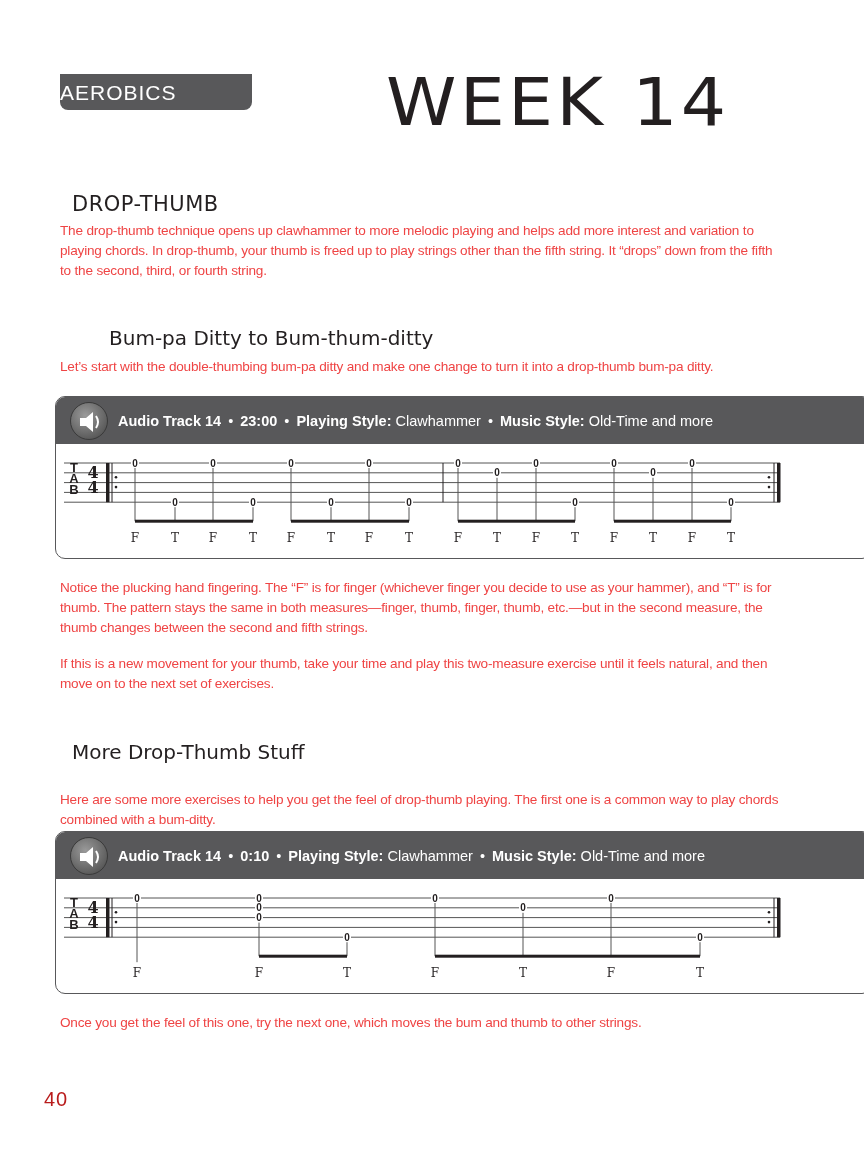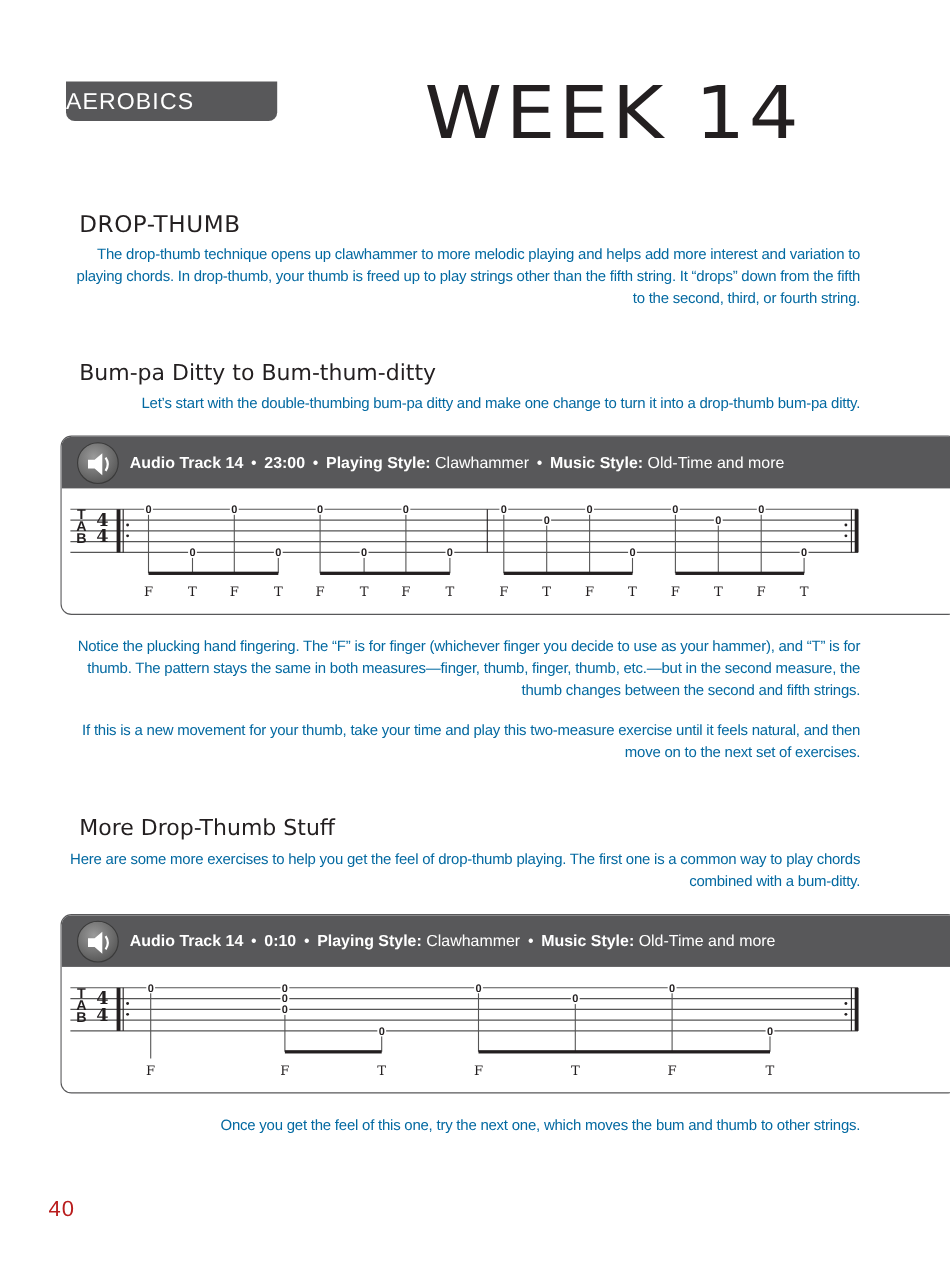--- a/index.html
+++ b/index.html
@@ -11,21 +11,21 @@
   .badge-top span { position:absolute; left:0; right:0; bottom:8px; text-align:center; font-size:20px; letter-spacing:1px; color:#231f20; }
   .badge-bot { position:absolute; left:0; top:74px; width:192px; height:36px; background:#58585a; border-radius:0 0 8px 8px; }
   .badge-bot span { display:block; color:#fff; font-size:21px; letter-spacing:1px; line-height:38px; }
 
   .week-title { position:absolute; left:386px; top:64px; font-size:66px; letter-spacing:3px; font-family:"DejaVu Sans", sans-serif; font-weight:normal; color:#231f20; transform:scaleX(1.08); transform-origin:left; }
 
   h2.sec { position:absolute; left:72px; font-weight:normal; color:#231f20; font-family:"DejaVu Sans", sans-serif; }
   .h-drop { top:192px; font-size:21px; letter-spacing:0.5px; }
   .h-sub { font-size:20px; }
 
-  p.body { position:absolute; left:60px; width:722px; font-size:13.6px; line-height:20px; color:#0369a1; letter-spacing:-0.2px;text-align:right; }
+  p.body { position:absolute; left:60px; width:722px; font-size:13.6px; line-height:20px; color:#ef4444; letter-spacing:-0.2px; }
 
   .audio-box { position:absolute; left:55px; width:817px; border:1.5px solid #58585a; border-radius:10px; overflow:hidden; background:#fff; }
   .audio-head { height:47px; background:#58585a; display:flex; align-items:center; color:#fff; font-size:14.5px; }
   .speaker { width:38px; height:38px; border-radius:50%; background:radial-gradient(circle at 40% 35%, #9a9a9a, #5e5e5e 70%, #444); margin-left:14px; margin-right:10px; border:1px solid #3a3a3a; position:relative; }
   .audio-head b { font-weight:bold; }
   .audio-head .sep { margin:0 7px; }
   .tab-area { position:relative; height:114px; }
   .tab-area svg { position:absolute; left:0; top:0; }
 
   .page-num { position:absolute; left:44px; top:1088px; font-size:20px; letter-spacing:1px; color:#b91c1c; }
@@ -37,21 +37,21 @@
   <div class="badge-bot">
     <span>AEROBICS</span>
   </div>
 </div>
 
 <div class="week-title">WEEK 14</div>
 
 <h2 class="sec h-drop">DROP-THUMB</h2>
 <p class="body" style="top:221px;">The drop-thumb technique opens up clawhammer to more melodic playing and helps add more interest and variation to playing chords. In drop-thumb, your thumb is freed up to play strings other than the fifth string. It “drops” down from the fifth to the second, third, or fourth string.</p>
 
-<h2 class="sec h-sub" style="top:326px;">Bum-pa Ditty to Bum-thum-ditty</h2>
+<h2 class="sec h-sub" style="top:326px;margin-left:37px;">Bum-pa Ditty to Bum-thum-ditty</h2>
 <p class="body" style="top:357px;">Let’s start with the double-thumbing bum-pa ditty and make one change to turn it into a drop-thumb bum-pa ditty.</p>
 
 <div class="audio-box" style="top:396px;">
   <div class="audio-head">
     <div class="speaker">
       <svg width="38" height="38" viewBox="0 0 38 38">
           <polygon points="9,15 15,15 22,9 22,29 15,23 9,23" fill="#fff"></polygon>
           <path d="M25,13 Q29,19 25,25" stroke="#fff" stroke-width="2" fill="none"></path>
         </svg>
     </div>
@@ -153,21 +153,21 @@
         <rect x="402" y="75.7" width="117" height="3" fill="#231f20"></rect>
         <rect x="558" y="75.7" width="117" height="3" fill="#231f20"></rect>
       </svg>
   </div>
 </div>
 
 <p class="body" style="top:578px;">Notice the plucking hand fingering. The “F” is for finger (whichever finger you decide to use as your hammer), and “T” is for thumb. The pattern stays the same in both measures—finger, thumb, finger, thumb, etc.—but in the second measure, the thumb changes between the second and fifth strings.</p>
 <p class="body" style="top:654px;">If this is a new movement for your thumb, take your time and play this two-measure exercise until it feels natural, and then move on to the next set of exercises.</p>
 
 <h2 class="sec h-sub" style="top:740px;">More Drop-Thumb Stuff</h2>
-<p class="body" style="top:771px;">Here are some more exercises to help you get the feel of drop-thumb playing. The first one is a common way to play chords combined with a bum-ditty.</p>
+<p class="body" style="top:790px;">Here are some more exercises to help you get the feel of drop-thumb playing. The first one is a common way to play chords combined with a bum-ditty.</p>
 
 <div class="audio-box" style="top:831px;">
   <div class="audio-head">
     <div class="speaker">
       <svg width="38" height="38" viewBox="0 0 38 38">
           <polygon points="9,15 15,15 22,9 22,29 15,23 9,23" fill="#fff"></polygon>
           <path d="M25,13 Q29,19 25,25" stroke="#fff" stroke-width="2" fill="none"></path>
         </svg>
     </div>
     <b>Audio Track 14</b>

